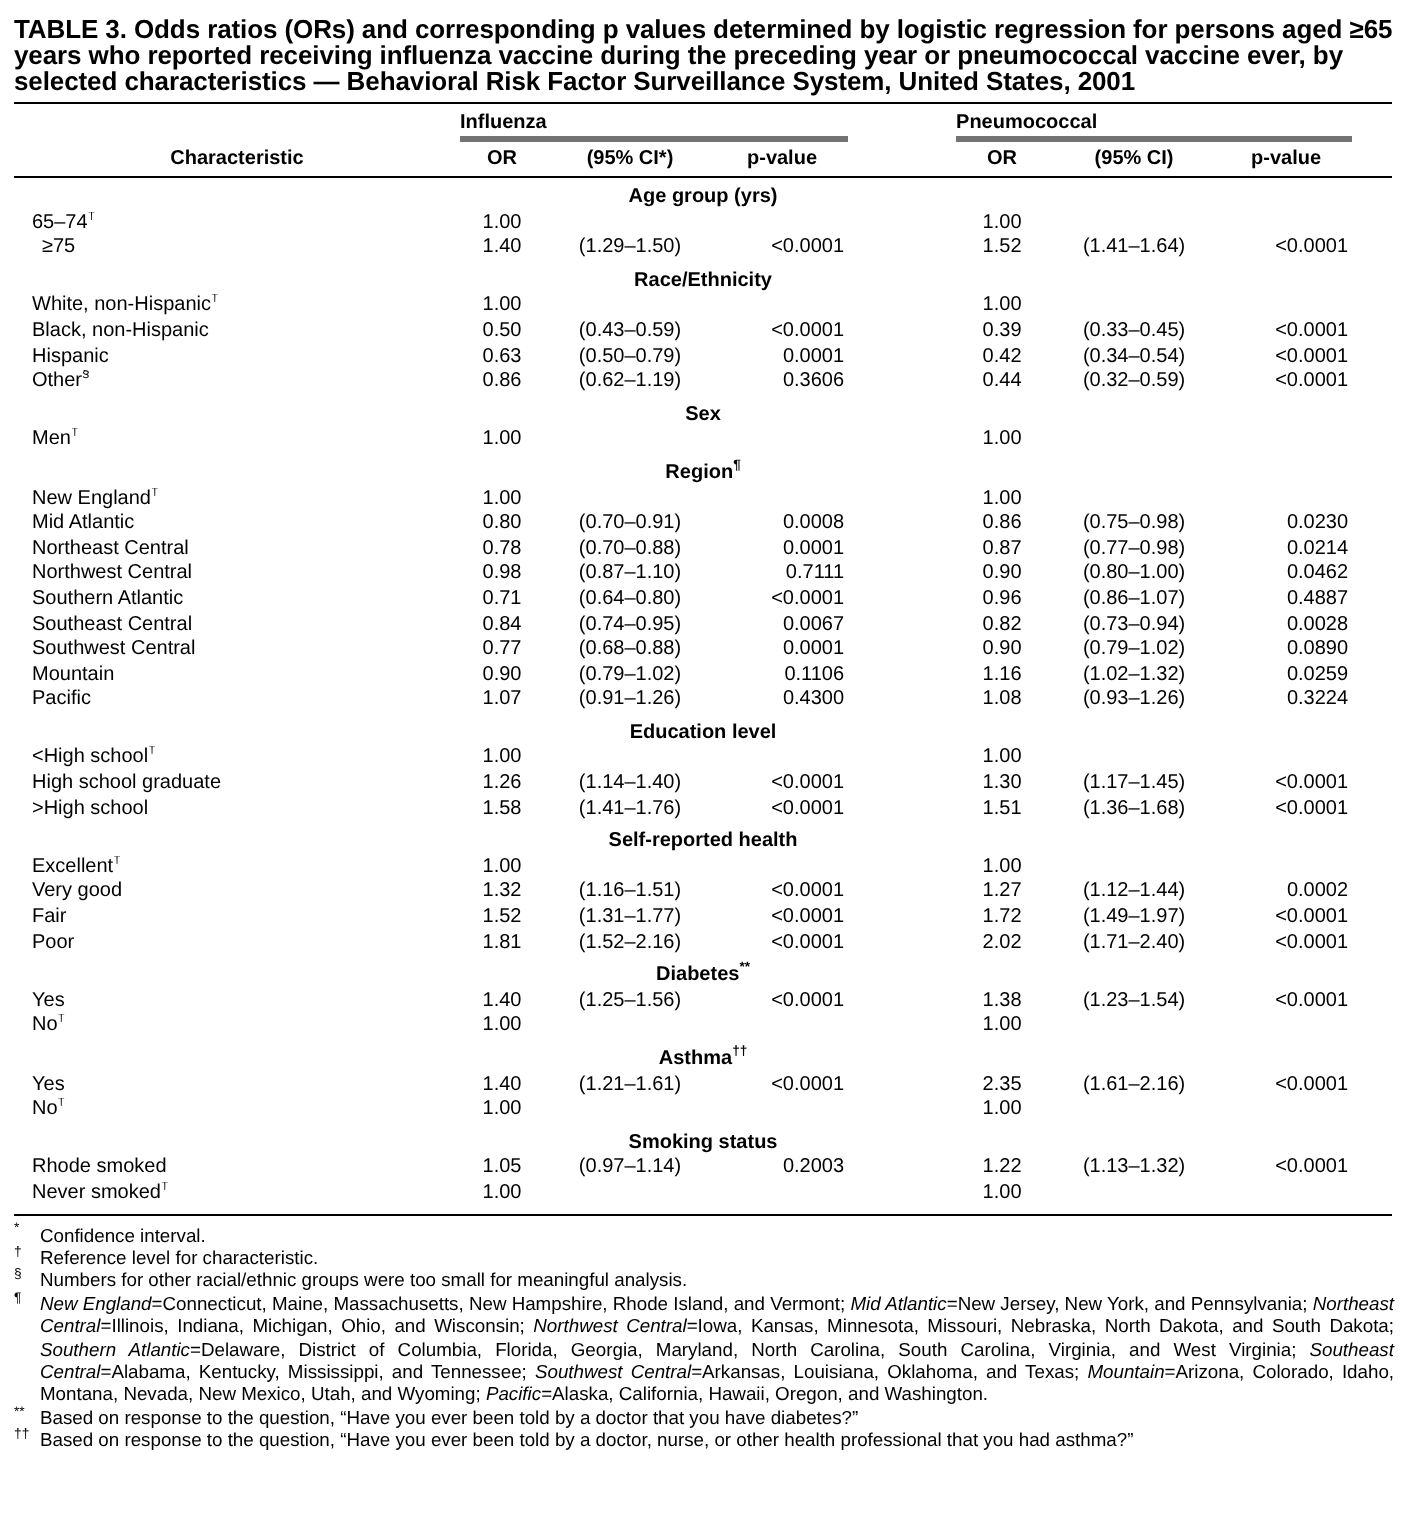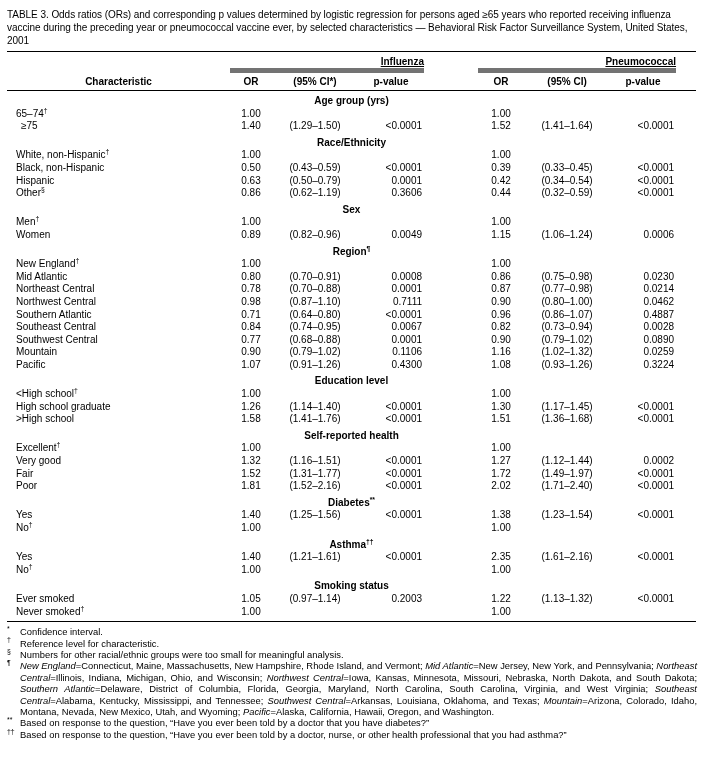--- a/index.html
+++ b/index.html
@@ -5,22 +5,22 @@
   html, body { margin: 0; padding: 0; background: #ffffff; }
   body {
     width: 704px; height: 770px;
     font-family: "Liberation Sans", sans-serif;
     color: #000;
     -webkit-font-smoothing: antialiased;
   }
   .page { padding: 8px 7px 0 7px; box-sizing: border-box; }
 
   .title {
-    font-weight: normal;
-    font-size: 10px;
+    font-weight: bold;
+    font-size: 13px;
     line-height: 13px;
     letter-spacing: -0.05px;
     margin-bottom: 4px;
     width: 690px;
   }
 
   table.otable {
     border-collapse: collapse;
     table-layout: fixed;
     width: 689px;
@@ -36,24 +36,23 @@
   col.c-sp     { width: 20px; }
 
   thead th { font-weight: bold; font-size: 10px; padding: 0; }
   tr.spanner-row th {
     border-top: 1px solid #000;
     padding-top: 2px;
     height: 13px;
     vertical-align: bottom;
   }
   tr.spanner-row th.span-h {
-    border-bottom: 5px solid #737373;
-    text-align: right;
+    border-bottom: 3px solid #737373;
+    text-align: left;
     padding-bottom: 1px;
-    text-decoration: underline;
   }
   tr.cols-row th {
     border-bottom: 1px solid #000;
     vertical-align: bottom;
     padding: 3px 0 3px 0;
     text-align: center;
   }
   tr.cols-row th.char-h { text-align: center; }
 
   tbody td {
@@ -210,31 +209,20 @@
           <td class="char ind1">Men<sup>†</sup></td>
           <td class="v-or">1.00</td>
           <td class="v-ci"></td>
           <td class="v-p"></td>
           <td class="gap"></td>
           <td class="v-or">1.00</td>
           <td class="v-ci"></td>
           <td class="v-p"></td>
           <td class="sp"></td>
         </tr>
-        <tr class="data-row">
-          <td class="char ind1">Women</td>
-          <td class="v-or">0.89</td>
-          <td class="v-ci">(0.82–0.96)</td>
-          <td class="v-p">0.0049</td>
-          <td class="gap"></td>
-          <td class="v-or">1.15</td>
-          <td class="v-ci">(1.06–1.24)</td>
-          <td class="v-p">0.0006</td>
-          <td class="sp"></td>
-        </tr>
         <tr class="section-row">
           <td class="section-label" colspan="9">Region<sup>¶</sup></td>
         </tr>
         <tr class="data-row">
           <td class="char ind1">New England<sup>†</sup></td>
           <td class="v-or">1.00</td>
           <td class="v-ci"></td>
           <td class="v-p"></td>
           <td class="gap"></td>
           <td class="v-or">1.00</td>
@@ -460,21 +448,21 @@
           <td class="gap"></td>
           <td class="v-or">1.00</td>
           <td class="v-ci"></td>
           <td class="v-p"></td>
           <td class="sp"></td>
         </tr>
         <tr class="section-row">
           <td class="section-label" colspan="9">Smoking status</td>
         </tr>
         <tr class="data-row">
-          <td class="char ind1">Ever smoked</td>
+          <td class="char ind1">Rhode smoked</td>
           <td class="v-or">1.05</td>
           <td class="v-ci">(0.97–1.14)</td>
           <td class="v-p">0.2003</td>
           <td class="gap"></td>
           <td class="v-or">1.22</td>
           <td class="v-ci">(1.13–1.32)</td>
           <td class="v-p">&lt;0.0001</td>
           <td class="sp"></td>
         </tr>
         <tr class="data-row">

